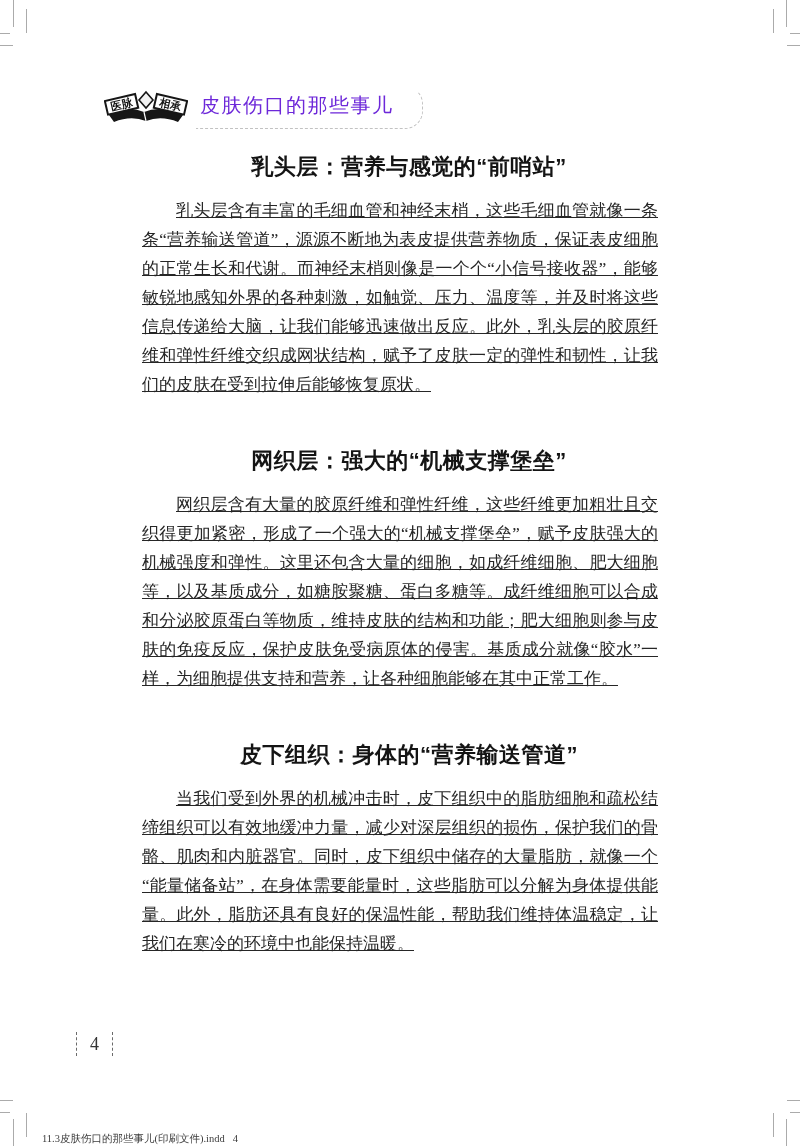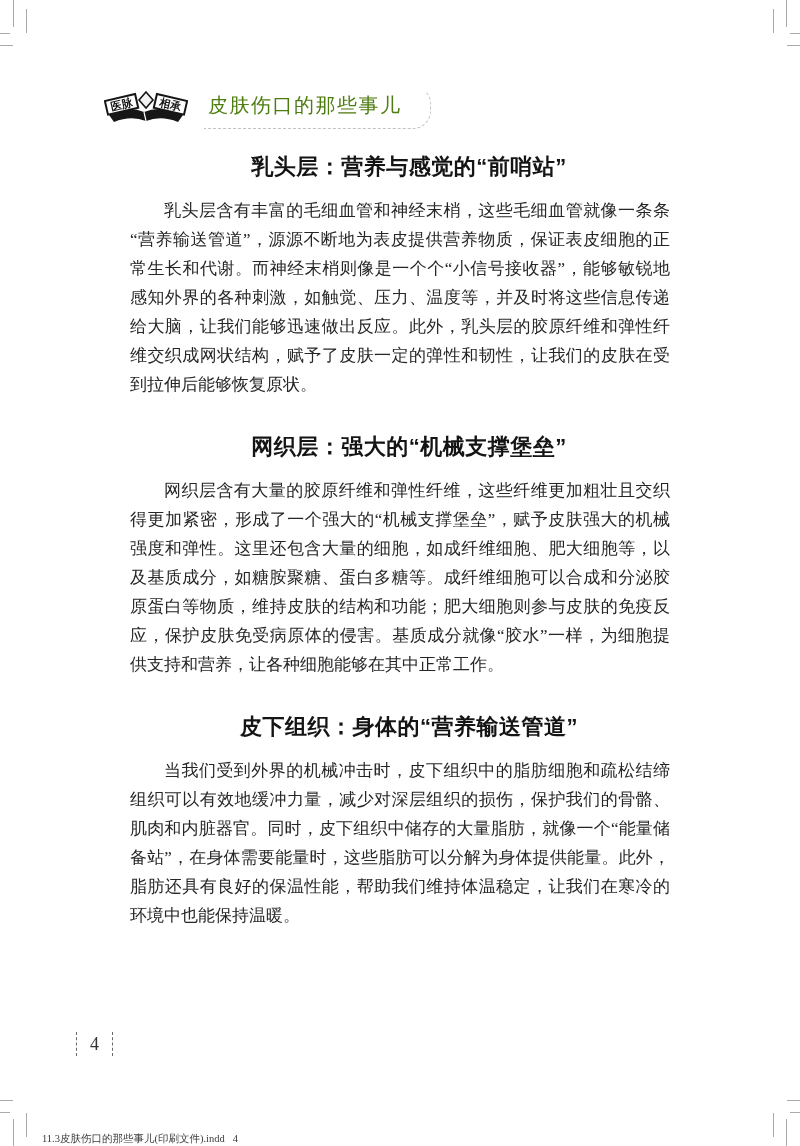--- a/index.html
+++ b/index.html
@@ -15,47 +15,47 @@
 
   
   .crop{position:absolute;background:#ababab;}
   .crop.v{width:1px;}
   .crop.h{height:1px;}
 
   
   .header{position:absolute;left:104px;top:86px;display:flex;align-items:flex-start;}
   .logo{width:84px;height:40px;flex:0 0 auto;}
   .header-title{
-    margin-left:16px;
+    margin-left:8px;
     font-family:"Liberation Sans","DejaVu Sans",sans-serif;
     font-size:20px;letter-spacing:1.5px;
-    color:#4d7c0f;
+    color:#6d28d9;
     padding:5px 28px 9px 4px;
     border:1px dashed #c2c2c2;
     border-left:none;
     border-top-color:transparent;
     border-radius:0 18px 18px 0;
     text-align:center;
   }
 
   
   .content{position:absolute;left:130px;top:152px;width:540px;}
   .section-heading{
     font-family:"Liberation Sans","DejaVu Sans",sans-serif;
     font-size:22px;font-weight:bold;color:#141414;
     margin:0 0 14px 0;padding-left:18px;
     letter-spacing:0.5px;
     text-align:center;
   }
-  .section-heading.gap{margin-top:33px;}
+  .section-heading.gap{margin-top:47px;}
   .section-paragraph{
     font-size:17px;line-height:29px;
     text-align:justify;
     text-indent:2em;
-    margin:0;color:#262626;
+    margin:12px;color:#262626;text-decoration:underline;
   }
 
   
   .pagenum-wrap{
     position:absolute;left:76px;top:1032px;
     display:flex;align-items:center;gap:13px;
     font-size:18px;color:#333;
   }
   .pn-dash{display:inline-block;width:0;height:24px;border-left:1.5px dashed #6a6a6a;}
 

